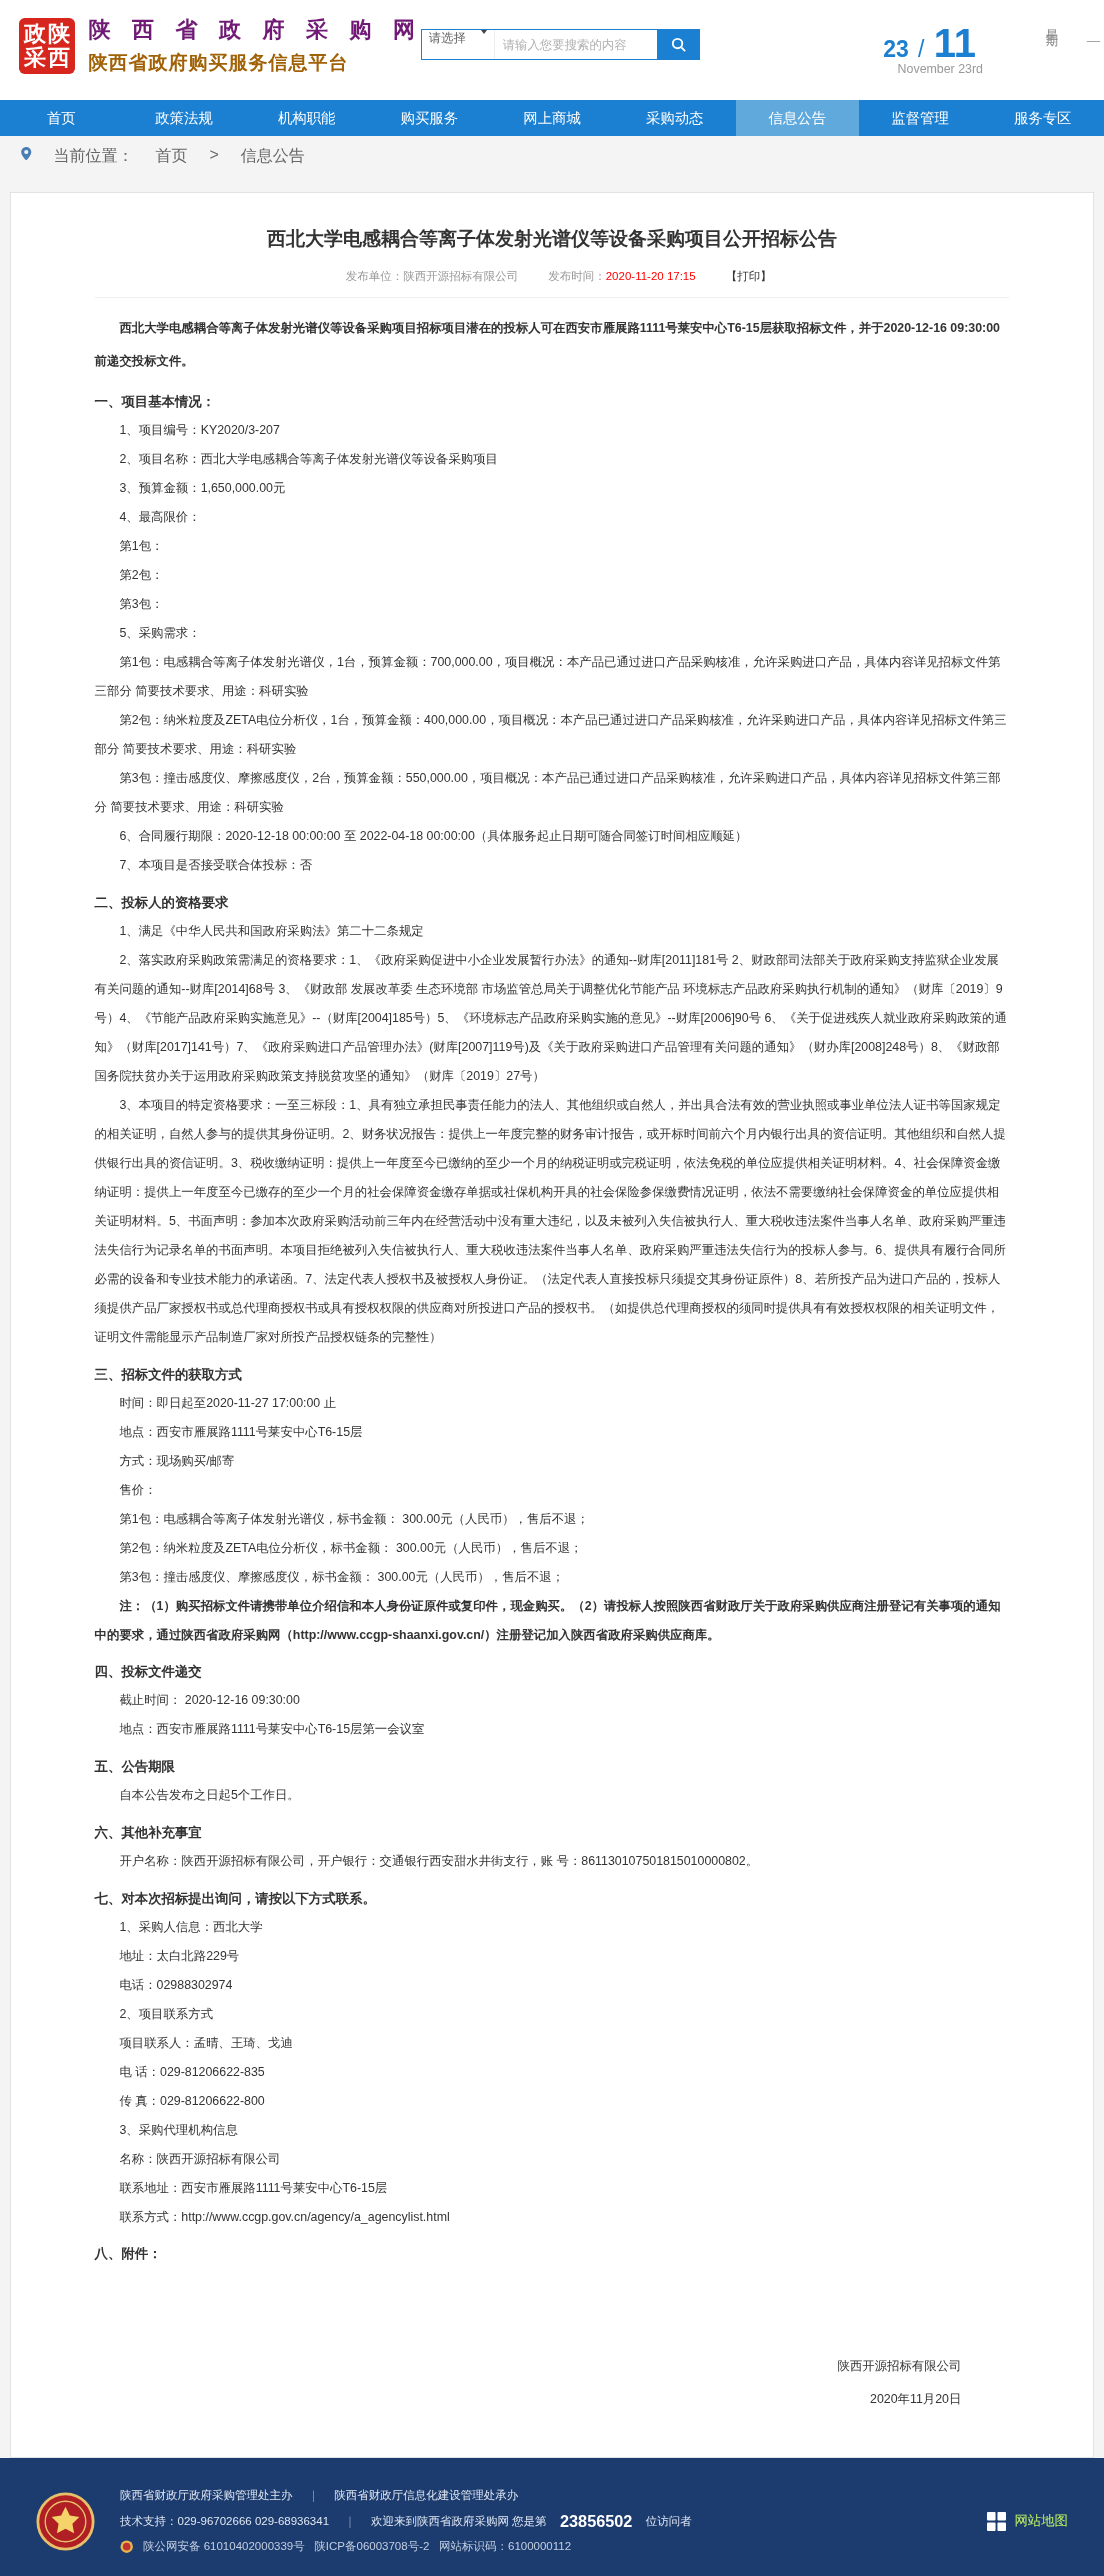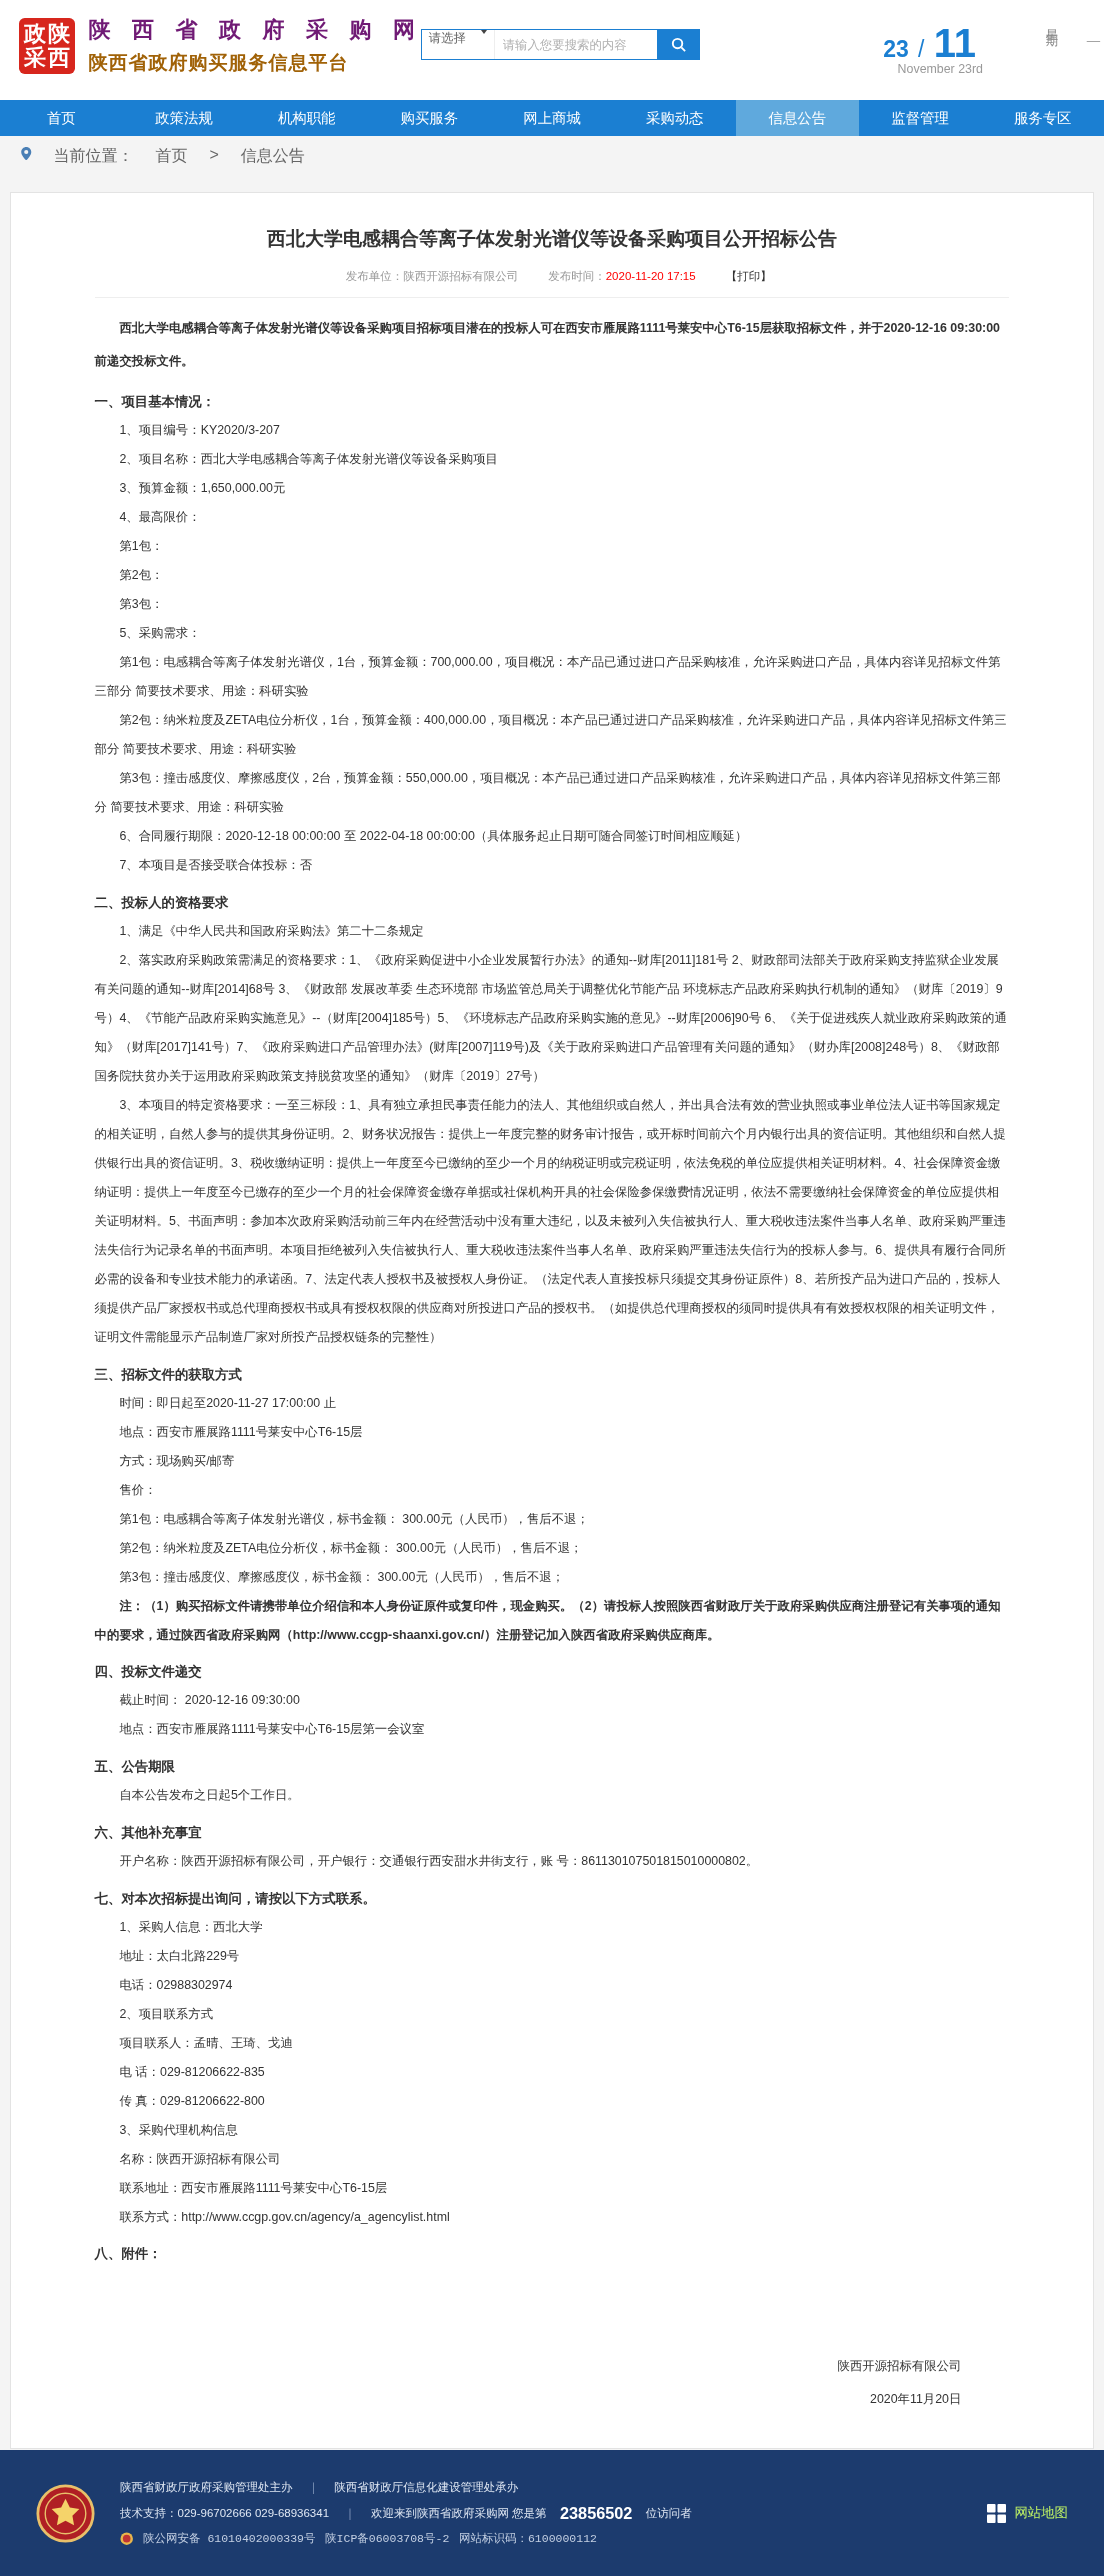--- a/index.html
+++ b/index.html
@@ -40,42 +40,42 @@
   .corner-dash { position:absolute; right:3.8px; top:23px; color:#999; font-size:13.4px; }
   
   .main-nav { height:36px; background:#1b7fd2; display:flex; flex:0 0 auto; }
   .nav-item { flex:1; display:flex; align-items:center; justify-content:center; color:#fff; font-size:14.4px; cursor:pointer; white-space:nowrap; }
   .nav-item.active { background:#5fa9dd; }
   
   .breadcrumb-band { height:56px; padding:9.6px 21px 0; display:flex; align-items:flex-start; gap:22px; color:#666; font-size:16px; flex:0 0 auto; }
   .breadcrumb-band svg { margin-top:1px; }
   .crumb-link { cursor:pointer; }
   
-  .card { background:#fff; border:1px solid #e3e3e3; margin:0 9.6px; padding:33px 84px 32px; flex:0 0 auto; }
+  .card { background:#fff; border:1px solid #e3e3e3; margin:0 9.6px; padding:33px 84px 41px; flex:0 0 auto; }
   .title { font-size:19px; font-weight:bold; color:#333; text-align:center; margin:0 0 17px; }
   .meta { text-align:center; font-size:11.5px; color:#999; padding-bottom:13.4px; border-bottom:1px solid #eee; margin-bottom:13.4px; }
   .meta .chunk { margin:0 13.4px; }
   .m-red { color:#ff0000; }
   .print { color:#333; margin-left:13.4px; cursor:pointer; text-decoration:none; }
   .article-body p { margin:0; font-size:12.4px; color:#333; line-height:29px; }
   .article-body p.intro { font-weight:bold; text-indent:2em; line-height:33px; margin-bottom:9.6px; }
   .article-body p.heading { font-weight:bold; font-size:13.4px; margin-top:7.7px; }
   .article-body p.para { text-indent:2em; }
   .article-body p.note { font-weight:bold; text-indent:2em; }
   .signoff { text-align:right; padding-right:48px; margin-top:82px; font-size:12.4px; color:#333; line-height:33px; }
   
   .site-footer {
     margin-top:auto; height:126px; background:#1c3b6e; color:#dfe7f3;
     display:flex; align-items:center; gap:25px; padding:0 36px; flex:0 0 auto;
   }
   .f-lines { flex:1; display:flex; flex-direction:column; gap:8.6px; font-size:11.5px;text-align:right; }
   .f-line { display:flex; align-items:center; gap:9.6px; white-space:nowrap; }
   .f-divider { color:#8fa3c4; margin:0 5.7px; }
   .visitor-count { font-weight:bold; font-size:16.3px; color:#fff; margin:0 3.8px; }
-  .f-line3 { color:#c3cfe2;font-family:Liberation Mono, monospace; }
+  .f-line3 { color:#c3cfe2; }
   .sitemap { display:flex; align-items:center; gap:8.6px; color:#bef264; font-size:13.4px; cursor:pointer; }
 </style>
 </head>
 <body>
 
 <header class="site-header">
   <div class="logo-wrap">
     <div class="seal">
       <span>政</span>
       <span>陕</span>

